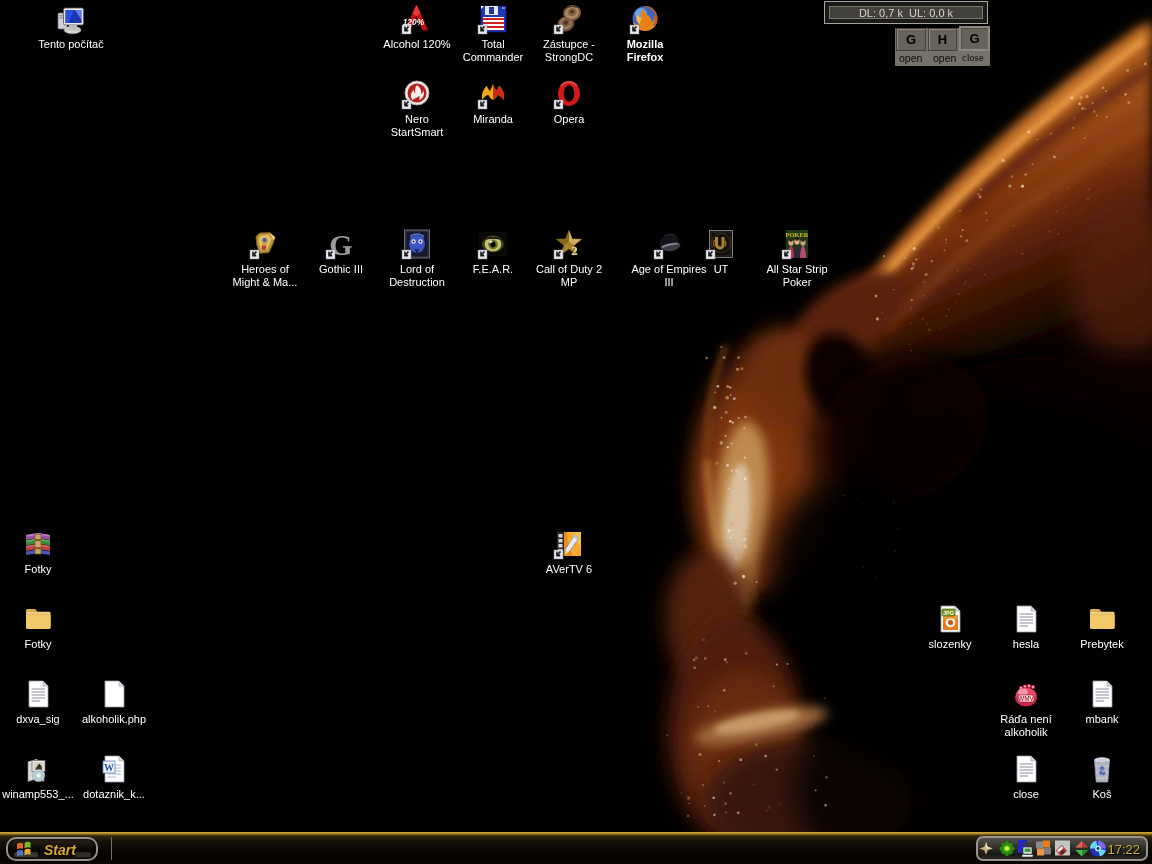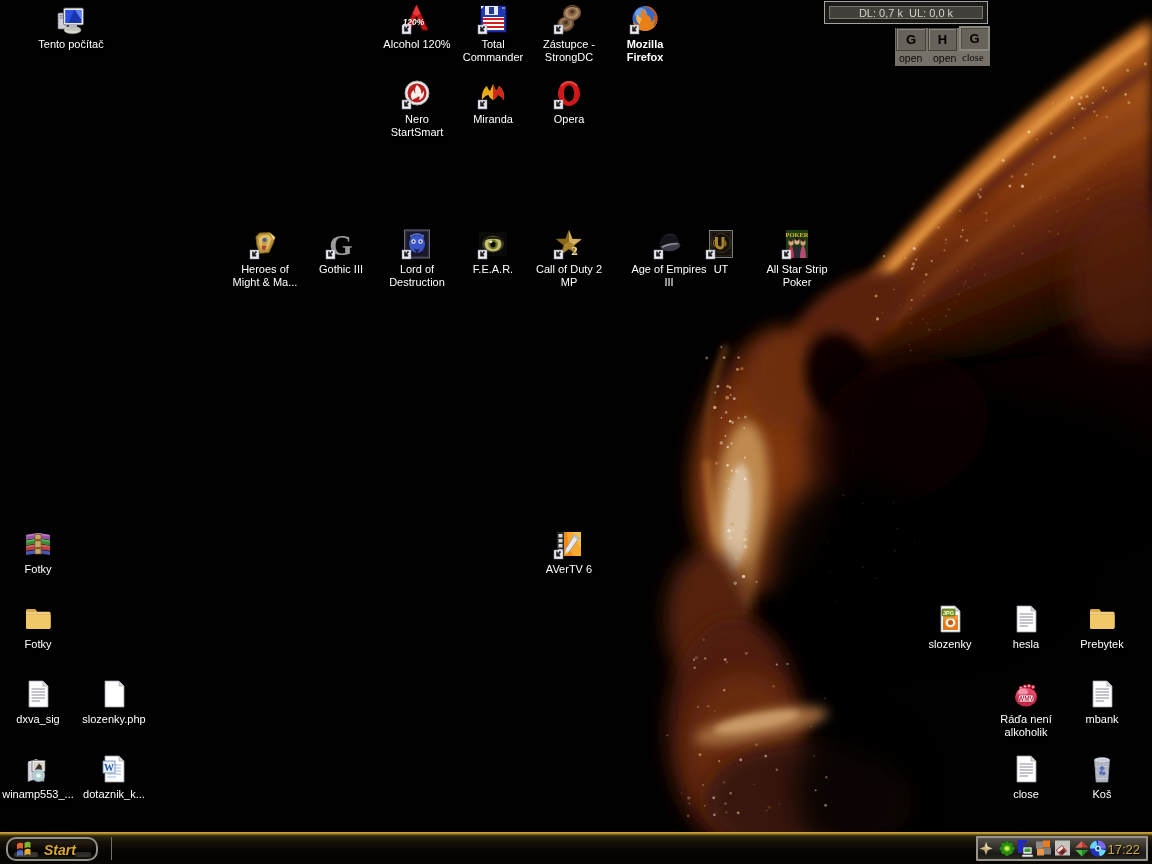--- a/index.html
+++ b/index.html
@@ -623,21 +623,21 @@
 <line x1="9.5" y1="23" x2="18" y2="23"></line>
       </g>
 </svg>
     <div class="lb">dxva_sig</div>
   </div>
 <div class="ic" style="left:76px;top:678px;">
     <svg width="32" height="32" viewBox="0 0 32 32">
 <path d="M7 3 L21 3 L26 8 L26 29 L7 29 Z" fill="#fff" stroke="#9a9aa8" stroke-width="0.8"></path>
 <path d="M21 3 L21 8 L26 8 Z" fill="#d8d8e0" stroke="#9a9aa8" stroke-width="0.6"></path>
 </svg>
-    <div class="lb">slozenky.php</div>
+    <div class="lb">alkoholik.php</div>
   </div>
 <div class="ic" style="left:988px;top:678px;">
     <svg width="32" height="32" viewBox="0 0 32 32">
 <circle cx="11" cy="10" r="2" fill="#e83858"></circle>
       <circle cx="15" cy="8.5" r="2" fill="#e83858"></circle>
 <circle cx="19" cy="8" r="2" fill="#e83858"></circle>
       <circle cx="23" cy="9" r="2" fill="#e83858"></circle>
 <circle cx="11" cy="10" r="0.8" fill="#fff"></circle>
       <circle cx="15" cy="8.5" r="0.8" fill="#fff"></circle>
 <circle cx="19" cy="8" r="0.8" fill="#fff"></circle>
@@ -752,21 +752,21 @@
     <path d="M1 10 C3 8.8 5 8.8 7 10 L7 15.5 C5 14.3 3 14.3 1 15.5 Z" fill="#3f65c8"></path>
     <path d="M8.5 10 C10.5 8.8 12.5 8.8 14.5 10 L14.5 15.5 C12.5 14.3 10.5 14.3 8.5 15.5 Z" fill="#f3b01e"></path>
    </g>
   </svg>
   <span style="position:absolute;left:36px;top:3px;font-size:14px;font-weight:bold;font-style:italic;
     color:#d8a830;text-shadow:1px 1px 1px #000;">Start</span>
   <div style="position:absolute;left:6px;bottom:2px;width:24px;height:5px;background:#9a9a96;opacity:0.3;border-radius:2px;"></div>
   <div style="position:absolute;right:5px;bottom:2px;width:16px;height:5px;background:#8a8a86;opacity:0.28;border-radius:2px;"></div>
  </div>
  <div style="position:absolute;left:111px;top:5px;width:1px;height:23px;background:#70706c;"></div>
- <div style="position:absolute;left:976px;top:4px;width:172px;height:25px;border:2px solid #98948c;border-radius:1px;
+ <div style="position:absolute;left:976px;top:4px;width:172px;height:25px;border:2px solid #98948c;border-radius:7px;
    background:linear-gradient(#55524a,#32302a 45%,#1b1916 75%,#2a2722);">
 
 <svg width="168" height="21" viewBox="0 0 168 21" style="position:absolute;left:0;top:0;">
  <g transform="translate(8,10.5)">
   <path d="M0 -6.5 L1.7 -1.7 L6.5 0 L1.7 1.7 L0 6.5 L-1.7 1.7 L-6.5 0 L-1.7 -1.7 Z" fill="#c9b285"></path>
   <path d="M0 -6.5 L1.7 -1.7 L6.5 0 L0 0 Z" fill="#e8d8b0"></path>
  </g>
  <g transform="translate(29,10.5)">
   <circle r="7.2" fill="#14500a"></circle>
   <g fill="#2a8a14">

